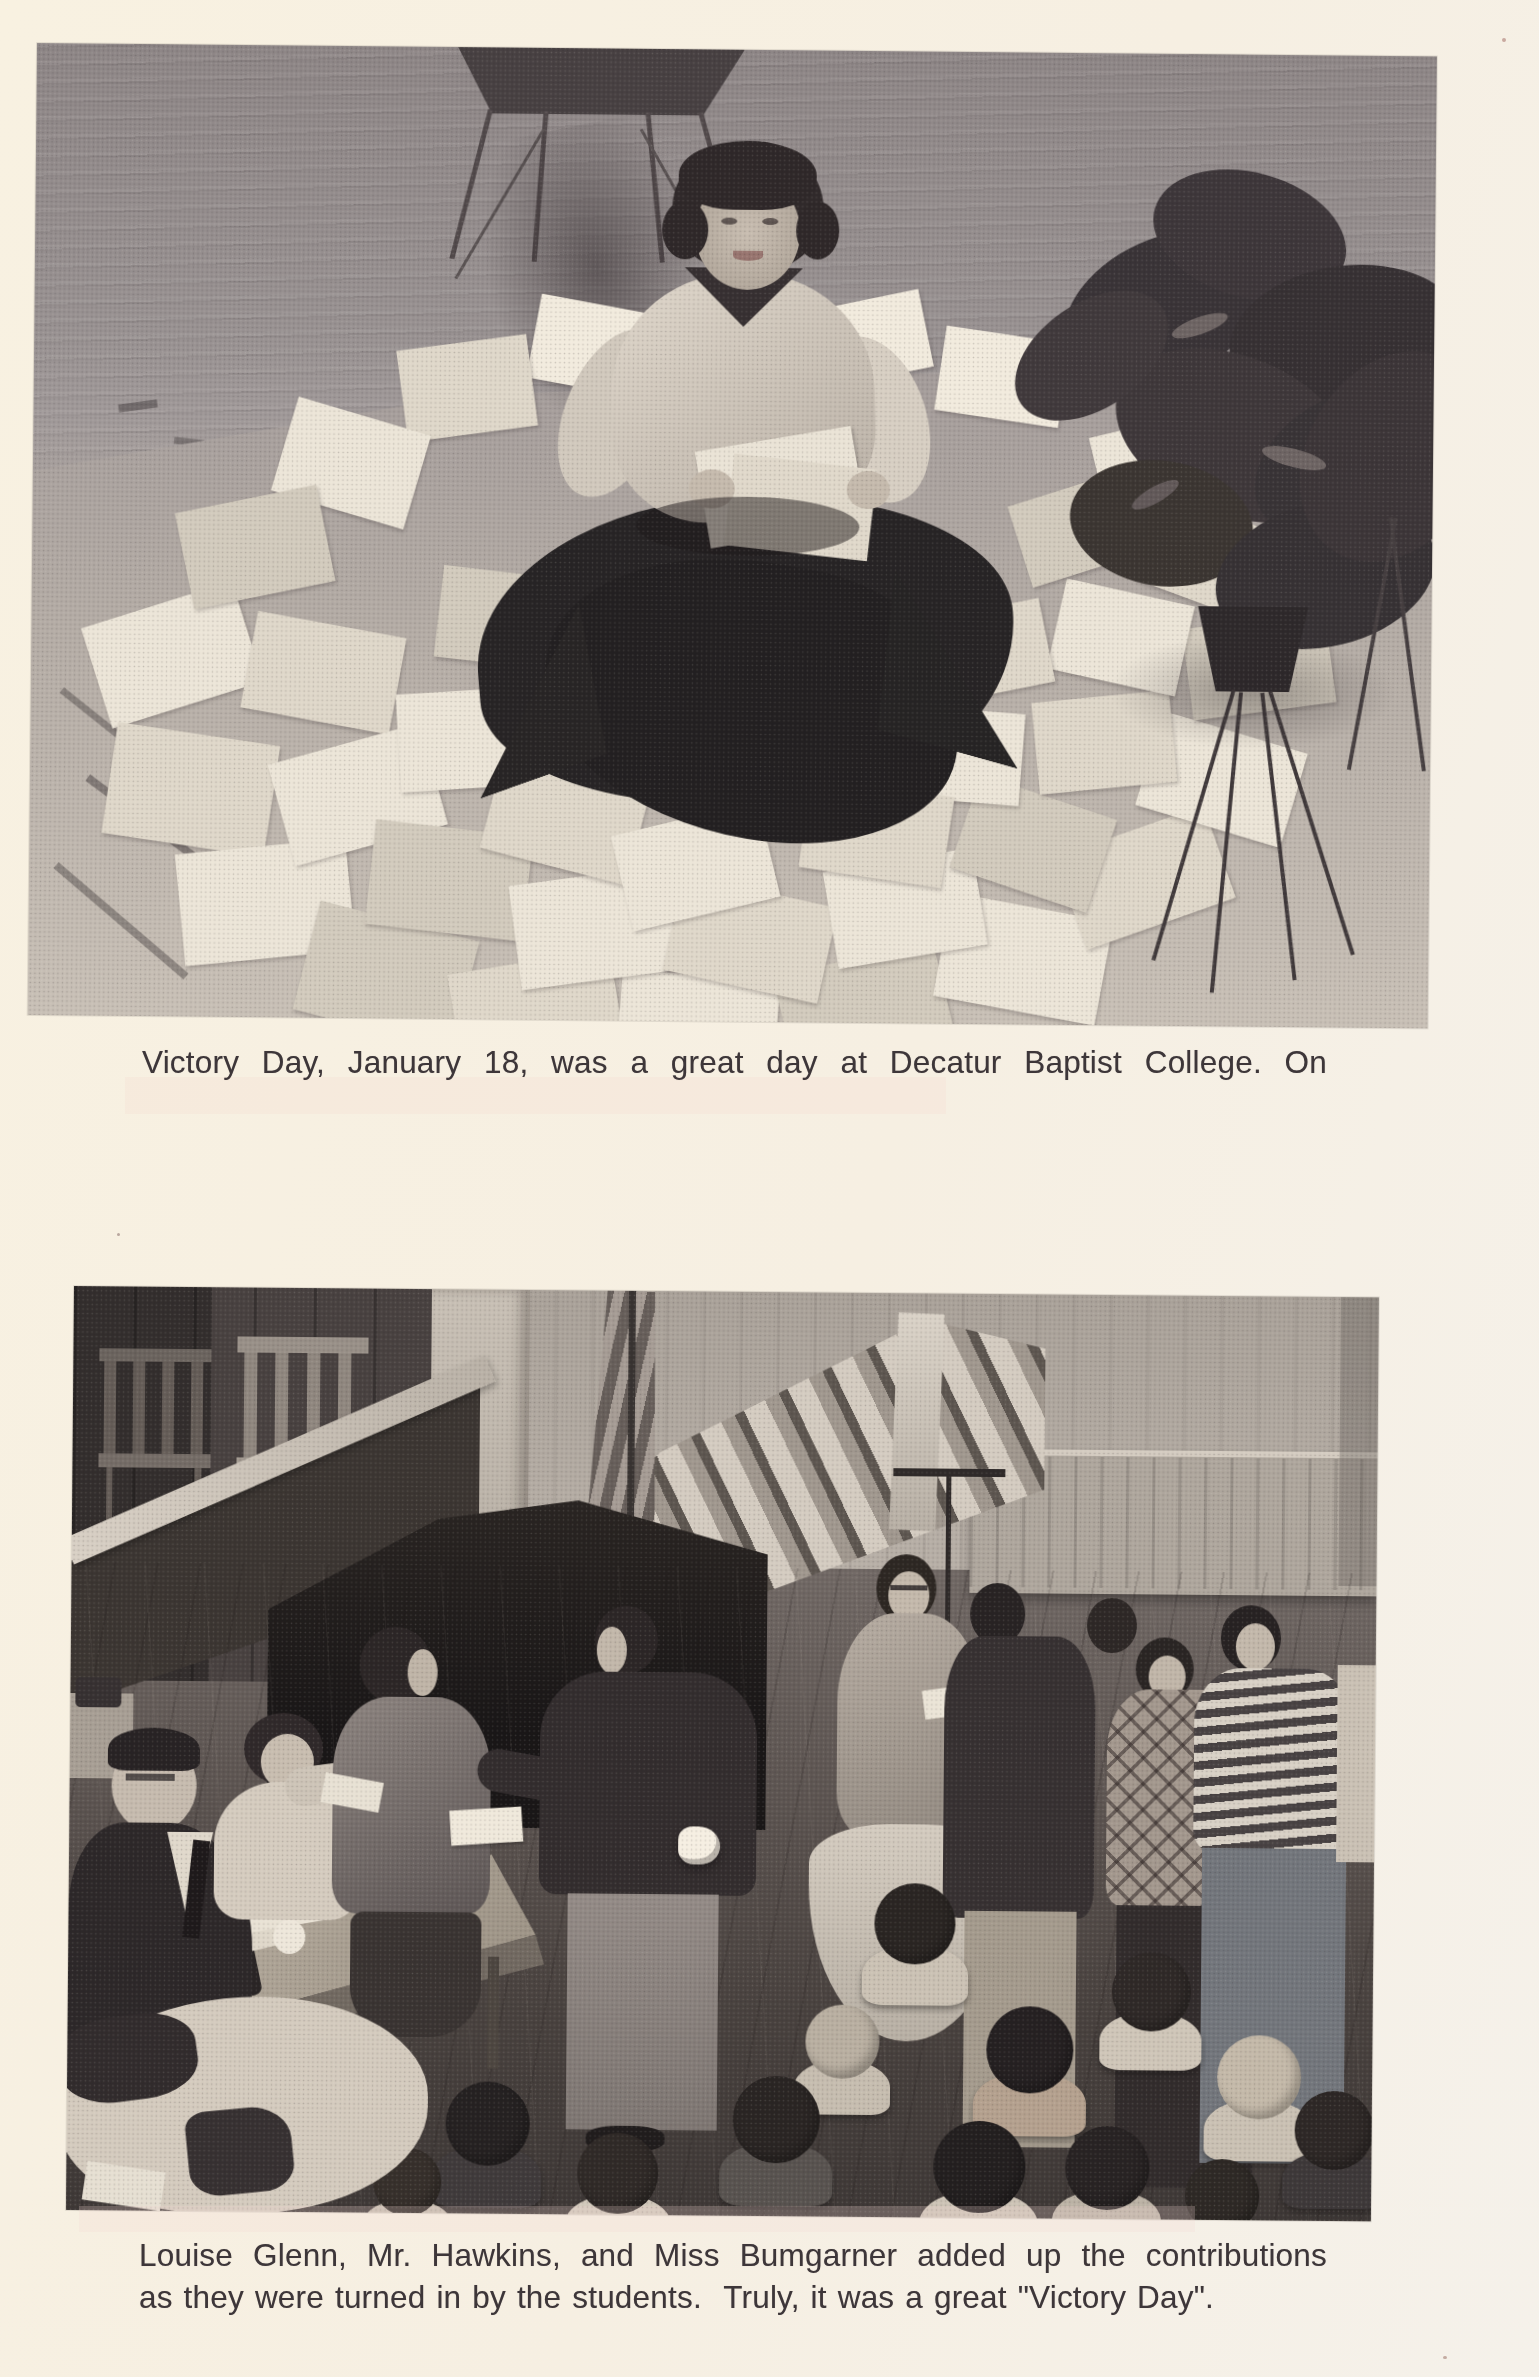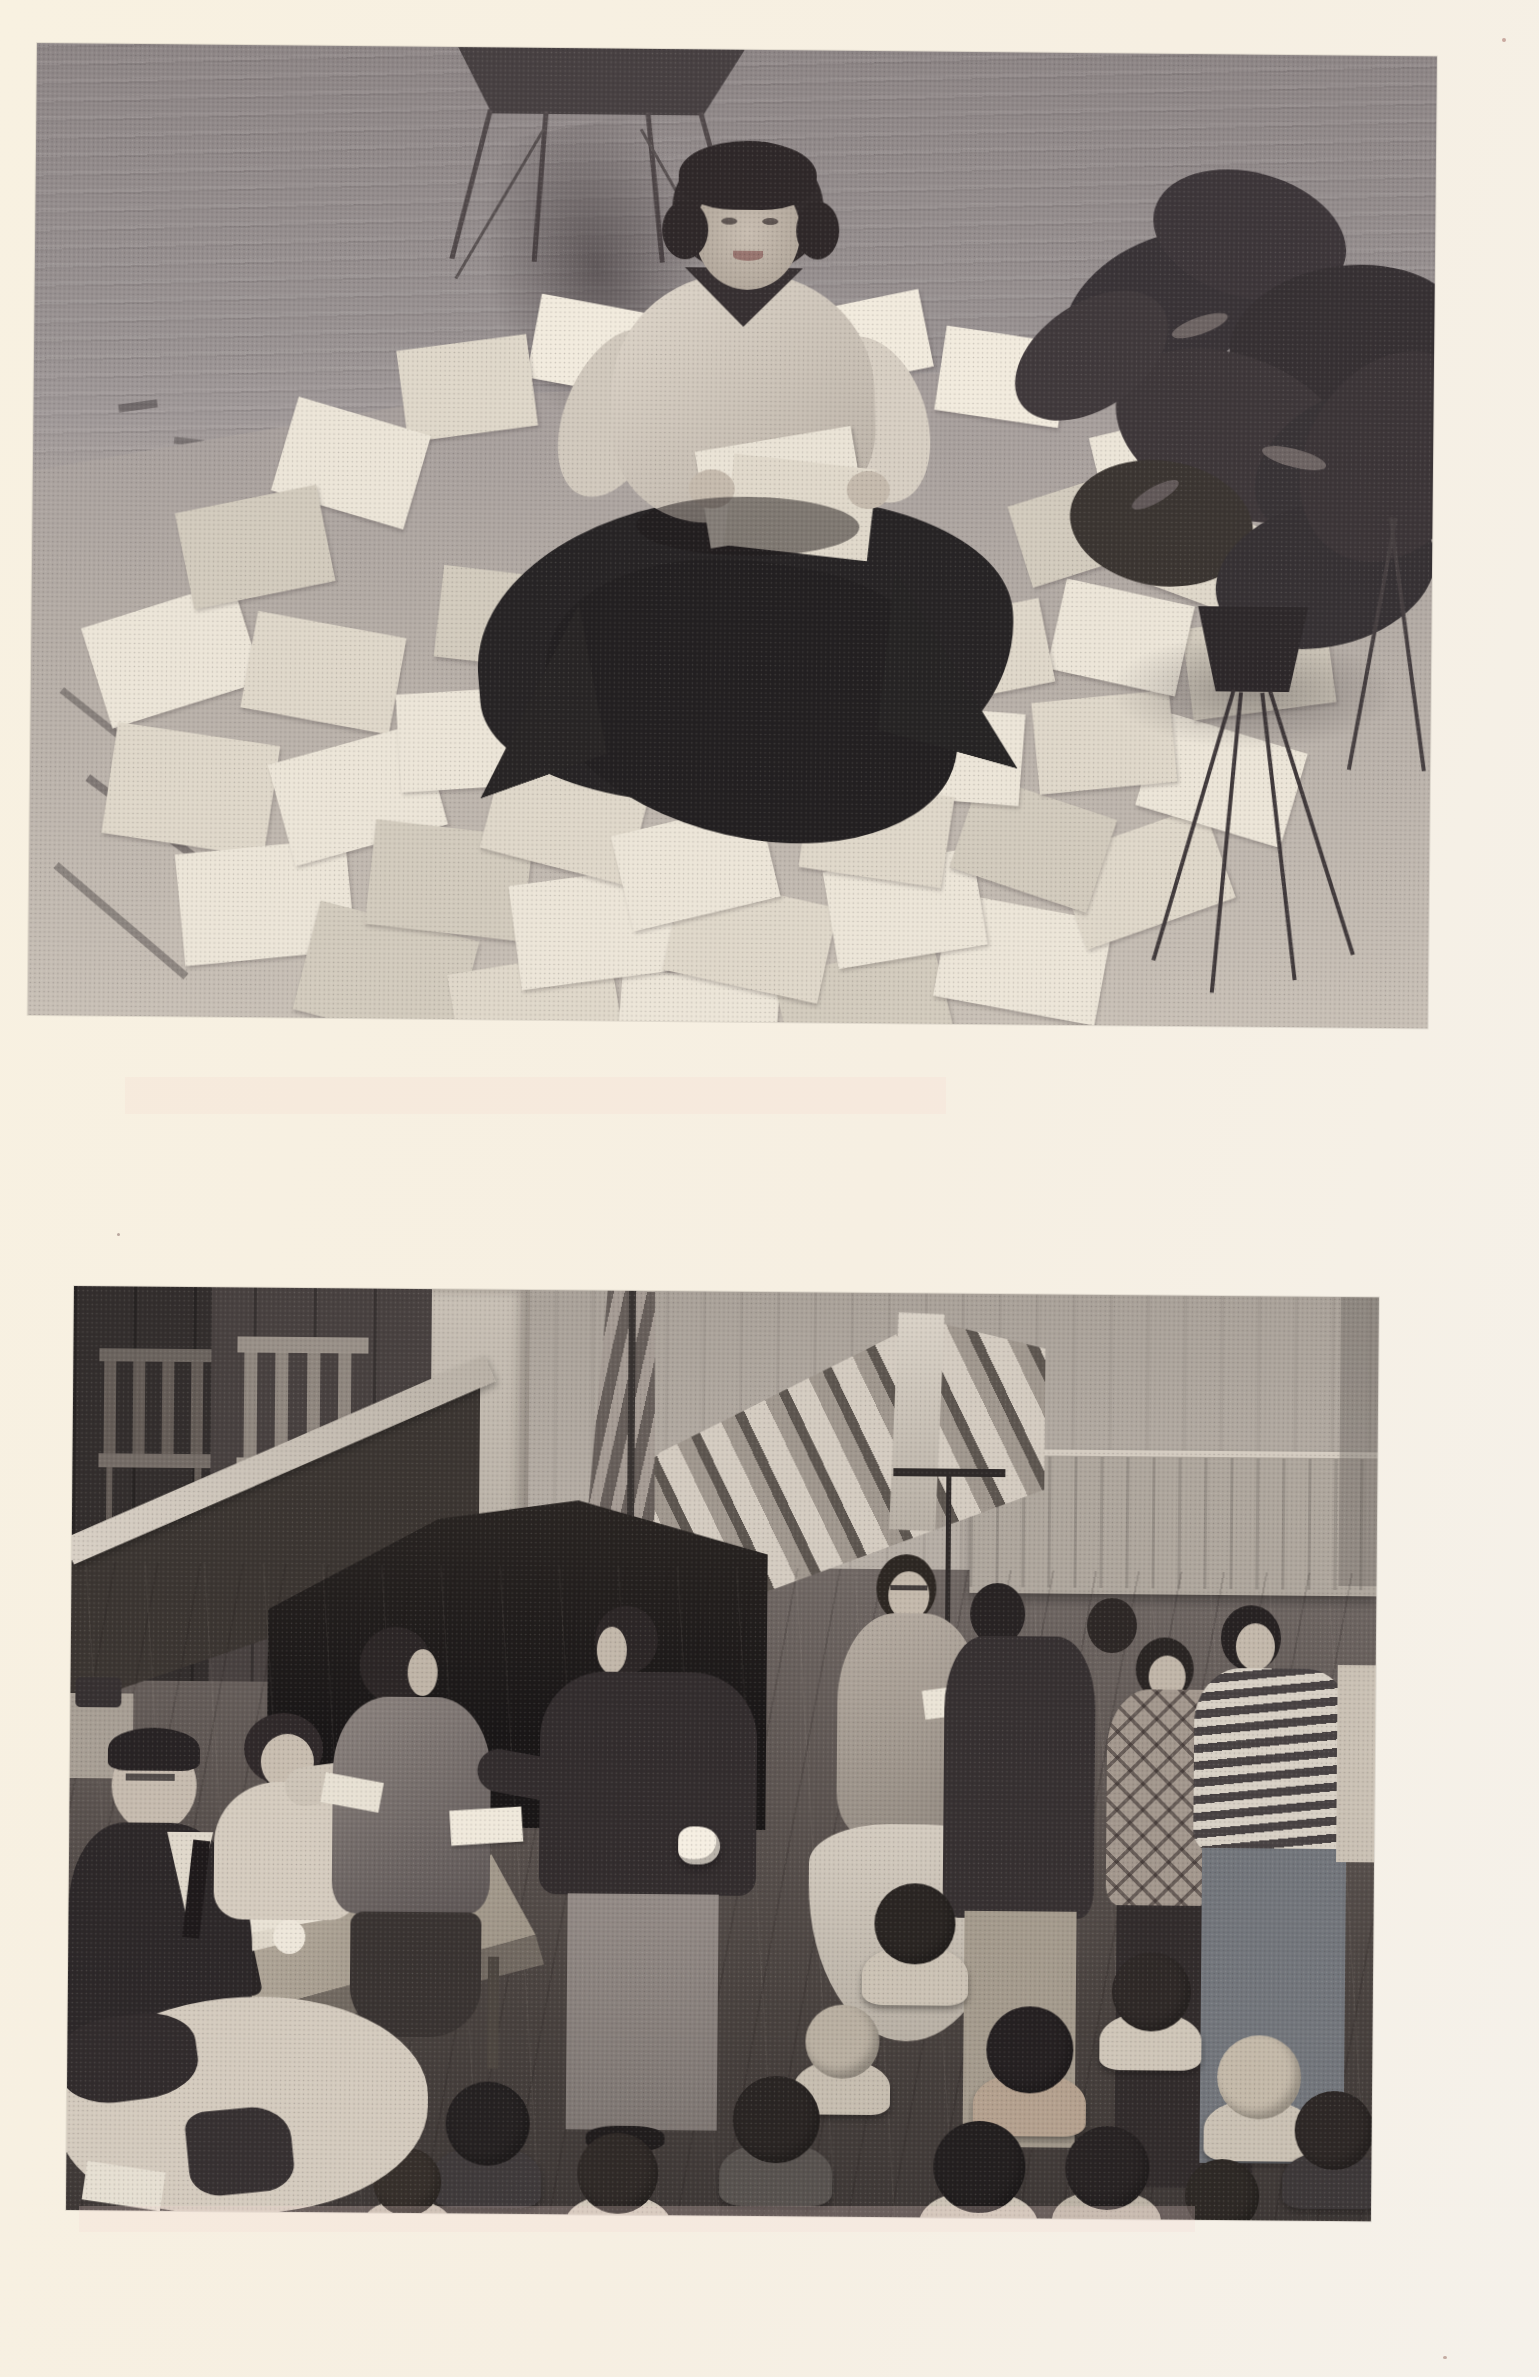--- a/index.html
+++ b/index.html
@@ -132,20 +132,21 @@
       <div class="abs" style="left:276px;top:332px;width:144px;height:92px;background:#ded8cd;transform:rotate(6deg);"></div>
       <div class="abs ell" style="left:236px;top:341px;width:46px;height:39px;background:#c3b9ae;"></div>
       <div class="abs ell" style="left:394px;top:341px;width:43px;height:38px;background:#c3b9ae;"></div>
       <div class="abs" style="left:184px;top:368px;width:223px;height:59px;background:rgba(25,20,22,.5);border-radius:50%;"></div>
     </div>
     <div class="ht"></div>
   </div>
 
   <div class="abs" style="left:125px;top:1077px;width:821px;height:37px;background:rgba(246,215,205,.22);"></div>
   <div class="cap" style="left:142px;top:1041px;width:1185px;">
+    <div class="j">Victory Day, January 18, was a great day at Decatur Baptist College.  On</div>
   </div>
 
   <div class="photo" style="left:74px;top:1286px;width:1305px;height:924px;transform:rotate(.5deg);transform-origin:top left;
               background:linear-gradient(180deg,#6e6664 276px,#5a5250 499px,#453e3c 722px,#3b3534 924px);">
 
     <div class="abs" style="left:0;top:0;right:0;height:276px;background:linear-gradient(180deg,#a7a09a,#b5aea8);"></div>
     <div class="abs" style="left:407px;top:0;right:0;height:276px;background:repeating-linear-gradient(90deg,rgba(60,52,50,.08) 0 2.6px,transparent 2.6px 37px);"></div>
 
     <div class="abs" style="left:898px;top:155px;width:407px;height:138px;background:#aca59e;border-top:6.6px solid #d2cbc3;
                 box-shadow:0 6.6px 9.2px rgba(20,16,18,.35);"></div>
@@ -346,19 +347,23 @@
         </div>
       </div>
 
     <div class="abs" style="left:-6.6px;top:709px;width:368px;height:217px;background:#d2cac0;border-radius:55% 45% 50% 40%;"></div>
     <div class="abs" style="left:-7.9px;top:729px;width:138px;height:85px;background:#2e282a;border-radius:40%;transform:rotate(-8deg);"></div>
     <div class="abs" style="left:121px;top:821px;width:105px;height:85px;background:#332d2f;border-radius:20% 40% 30% 30%;transform:rotate(-6deg);"></div>
     <div class="abs" style="left:18.4px;top:880px;width:79px;height:39px;background:#e4dfd5;transform:rotate(8deg);"></div>
     <div class="ht"></div>
   </div>
 
+  <div class="cap" style="left:139px;top:2234px;width:1188px;">
+    <div class="j">Louise Glenn, Mr. Hawkins, and Miss Bumgarner added up the contributions</div>
+    <div>as they were turned in by the students.&nbsp; Truly, it was a great "Victory Day".</div>
+  </div>
 
   <div class="abs" style="left:79px;top:2206px;width:1116px;height:26px;background:rgba(243,216,210,.25);"></div>
   <div class="abs ell" style="left:1502px;top:38px;width:3.9px;height:3.9px;background:#c9a9a0;"></div>
   <div class="abs ell" style="left:117px;top:1233px;width:3.3px;height:3.3px;background:#b9a79e;"></div>
   <div class="abs ell" style="left:1443px;top:2356px;width:3.9px;height:3.3px;background:#c4aba2;"></div>
 </div>
 
 
 </body></html>

